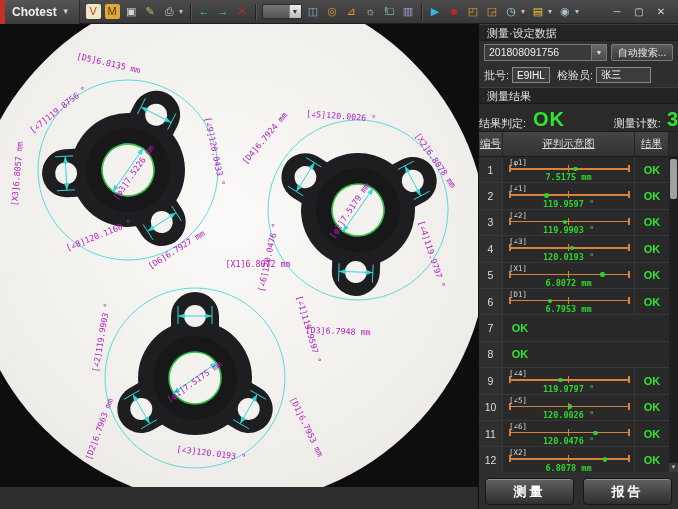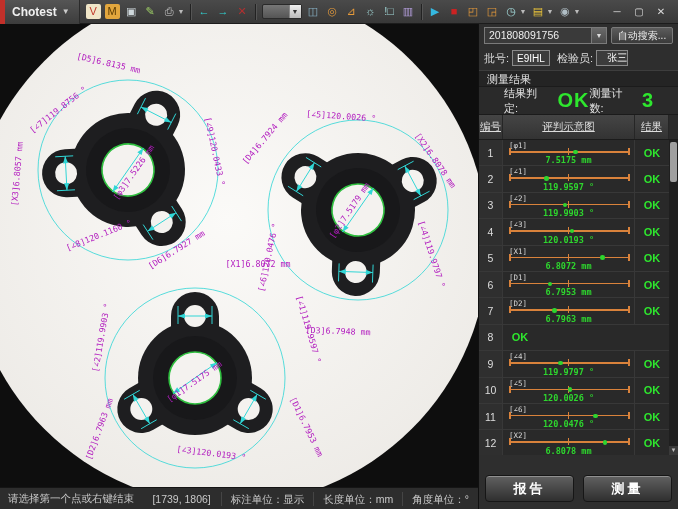--- a/index.html
+++ b/index.html
@@ -51,22 +51,22 @@
     color:#eee; font-size:10.5px; line-height:15px; padding-left:4px; }
   .dataset-arrow { position:absolute; right:0; top:0; bottom:0; width:15px; background:linear-gradient(#6a6a6a,#4a4a4a);
     border-left:1px solid #7a7a7a; color:#ddd; font-size:7px; text-align:center; line-height:15px; }
   .auto-search-btn { flex:none; width:62px; height:17px; background:linear-gradient(#5c5c5c,#3a3a3a);
     border:1px solid #7a7a7a; border-radius:2px; color:#eee; font-size:10px; text-align:center; line-height:15px; }
   .fields-row { flex:none; display:flex; align-items:center; gap:3px; padding:3px 5px 4px; }
   .field-label { color:#ddd; font-size:11px; white-space:nowrap; }
   .field-input { height:16px; background:#3c3c3c; border:1px solid #8a8a8a; color:#fff;
     font-size:10px; line-height:14px; padding-left:4px; }
   .input-batch { width:38px; margin-right:4px; }
-  .input-inspector { width:32px;text-align:right; }
-  .result-row { flex:none; display:flex; align-items:center; height:27px; padding:0 25px; background:#2a2a2a; }
+  .input-inspector { width:55px; }
+  .result-row { flex:none; display:flex; align-items:flex-end; height:27px; padding:0 0; background:#2a2a2a; }
   .result-label { color:#e5e5e5; font-size:11px; }
   .result-ok { color:#2ee62e; font-size:20px; font-weight:bold; margin-left:7px; letter-spacing:1px; }
   .result-count { color:#2ee62e; font-size:20px; font-weight:bold; margin-left:6px; }
 
   
   .tbl-header { flex:none; display:flex; height:26px; background:linear-gradient(#454545,#333);
     border-top:1px solid #1b1b1b; border-bottom:1px solid #1b1b1b; color:#ddd; font-size:10.5px; }
   .tbl-header > div { display:flex; align-items:center; justify-content:center; border-right:1px solid #262626;text-decoration:underline; }
   .th-no { width:24px; }
   .th-diag { flex:1; }
@@ -295,31 +295,24 @@
               <text transform="translate(258,243) rotate(0)">[X1]6.8072 mm</text>
               <text transform="translate(104,314) rotate(-80)">[∠2]119.9903 °</text>
               <text transform="translate(306,306) rotate(74)">[∠1]119.9597 °</text>
               <text transform="translate(196,360) rotate(-35)">[φ1]7.5175 mm</text>
               <text transform="translate(102,406) rotate(-70)">[D2]6.7963 mm</text>
               <text transform="translate(211,432) rotate(7)">[∠3]120.0193 °</text>
               <text transform="translate(304,404) rotate(64)">[D1]6.7953 mm</text>
             </g>
           </svg>
       </div>
-      <div class="statusbar">
-        <span class="sb-hint">请选择第一个点或右键结束</span>
-        <span class="sb-spacer"></span>
-        <span class="sb-coords">[1739, 1806]</span>
-        <span class="sb-item">标注单位：显示</span>
-        <span class="sb-item">长度单位：mm</span>
-        <span class="sb-item">角度单位：°</span>
-      </div>
     </div>
 
     <div class="panel">
+      <div class="sec-header">测量·设定数据</div>
 
       <div class="combo-row">
         <div class="dataset-combo">
           <span>201808091756</span>
           <span class="dataset-arrow">▼</span>
         </div>
         <div class="auto-search-btn">自动搜索...</div>
       </div>
 
       <div class="fields-row">
@@ -421,29 +414,20 @@
                 <div class="t-tick" style="left: 6px;"></div>
                 <div class="t-tick" style="left: calc(50% - 1px);"></div>
                 <div class="t-tick" style="left: calc(100% - 6px);"></div>
                 <div class="t-dot" style="left: calc(33% + 1.38px);"></div>
                 <div class="t-value">6.7953 mm</div>
               </div>
               <div class="t-result">OK</div>
             </div>
             <div class="t-row">
               <div class="t-no">7</div>
-              <div class="t-diag">
-                <span class="t-label">[D2]</span>
-                <div class="t-line"></div>
-                <div class="t-tick" style="left: 6px;"></div>
-                <div class="t-tick" style="left: calc(50% - 1px);"></div>
-                <div class="t-tick" style="left: calc(100% - 6px);"></div>
-                <div class="t-dot" style="left: calc(37% + 0.82px);"></div>
-                <div class="t-value">6.7963 mm</div>
-              </div>
               <div class="t-result">OK</div>
             </div>
             <div class="t-row">
               <div class="t-no">8</div>
               <div class="t-result">OK</div>
             </div>
             <div class="t-row">
               <div class="t-no">9</div>
               <div class="t-diag">
                 <span class="t-label">[∠4]</span>
@@ -496,18 +480,18 @@
               <div class="t-result">OK</div>
             </div>
           </div>
         <div class="tbl-scrollbar">
           <div class="tbl-thumb"></div>
           <div class="tbl-scroll-down">▼</div>
         </div>
       </div>
 
       <div class="panel-buttons">
+        <div class="panel-btn">测量</div>
         <div class="panel-btn">报告</div>
-        <div class="panel-btn">测量</div>
       </div>
     </div>
   </div>
 </div>
 
 </body></html>

